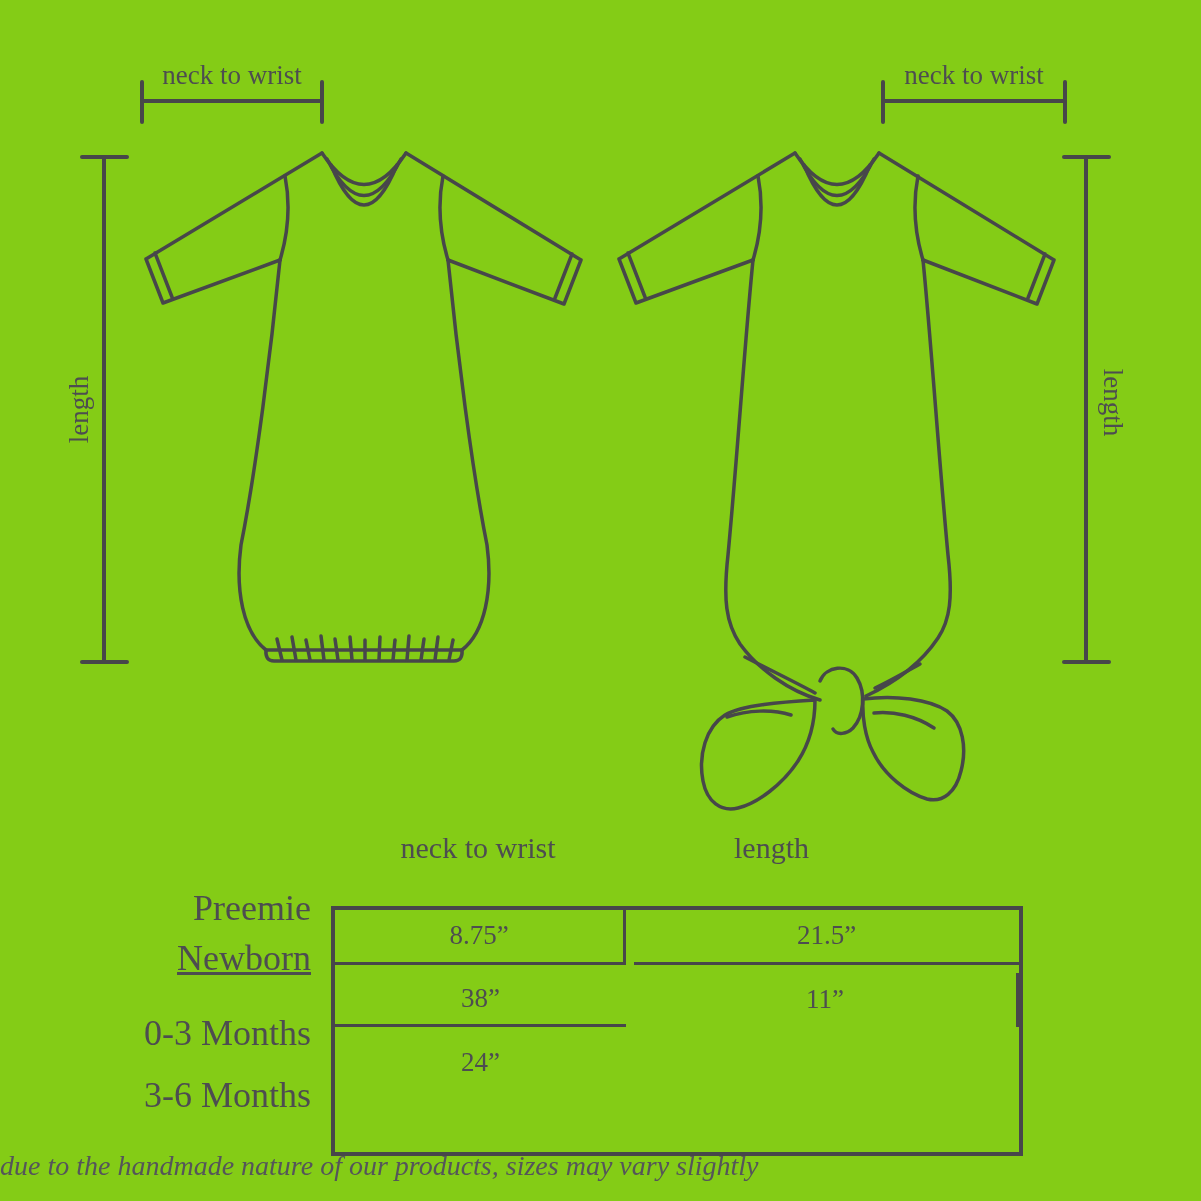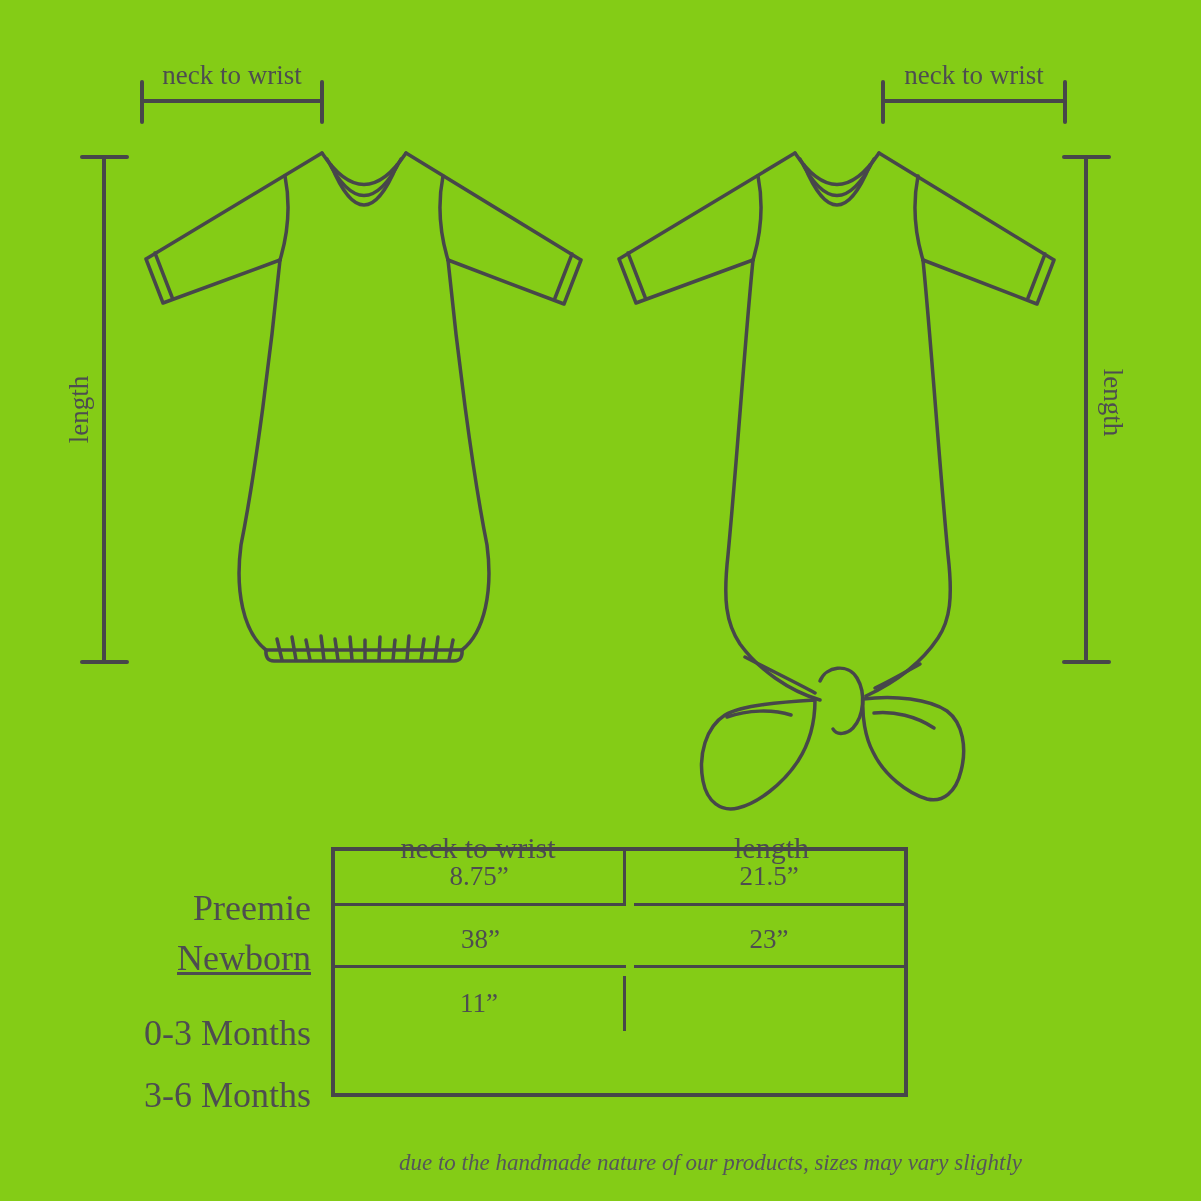--- a/index.html
+++ b/index.html
@@ -11,30 +11,30 @@
   .art line,.art path{stroke:#47474a;fill:none;stroke-linecap:round;stroke-linejoin:round;}
   .art .dim line{stroke-width:4;}
   .art .gown path{stroke-width:3.5;}
   .art .tick{stroke-width:3;}
   .label{position:absolute;font-size:27px;text-align:center;white-space:nowrap;color:#4d4d50;}
   .label.vert-left{transform:rotate(-90deg);transform-origin:center;}
   .label.vert-right{transform:rotate(90deg);transform-origin:center;}
   .col-header{position:absolute;top:831px;font-size:30px;text-align:center;white-space:nowrap;}
   .row-label{position:absolute;left:80px;width:231px;text-align:right;font-size:36px;line-height:62px;white-space:nowrap;}
   .size-table{
-    position:absolute;left:331px;top:847px;width:577px;height:250px;box-sizing:border-box;
+    position:absolute;left:331px;top:906px;width:692px;height:250px;box-sizing:border-box;
     border:4px solid #47474a;display:grid;grid-template-columns:291px 1fr;grid-template-rows:repeat(4,1fr);gap:8px;
   }
   .size-table .cell{
     display:flex;align-items:center;justify-content:center;font-size:27px;
     border-right:3px solid #47474a;border-bottom:3px solid #47474a;
   }
   .size-table .cell.last-col{border-right:none;}
   .size-table .cell.last-row{border-bottom:none;}
-  .footnote{position:absolute;left:0;top:1150px;width:1022px;text-align:right;font-style:italic;font-size:23px;color:#55555a;}
+  .footnote{position:absolute;left:0;top:1150px;width:1022px;text-align:left;font-style:italic;font-size:28px;color:#55555a;}
 </style>
 </head>
 <body>
 
 <div class="canvas">
 
   <svg class="art" viewBox="0 0 1201 1201">
 
     <g class="dim">
       <line x1="142" y1="82" x2="142" y2="122"></line>
@@ -115,19 +115,19 @@
 
   <div class="row-label" style="top:877px;">Preemie</div>
   <div class="row-label" style="top:927px;text-decoration:underline;">Newborn</div>
   <div class="row-label" style="top:1002px;">0-3 Months</div>
   <div class="row-label" style="top:1064px;">3-6 Months</div>
 
   <div class="size-table">
     <div class="cell">8.75”</div>
     <div class="cell last-col">21.5”</div>
     <div class="cell last-col">38”</div>
-    <div class="cell last-col">23”</div>
     <div class="cell last-row">11”</div>
+    <div class="cell last-col last-row">24”</div>
   </div>
 
   <div class="footnote">due to the handmade nature of our products, sizes may vary slightly</div>
 
 </div>
 
 </body></html>

